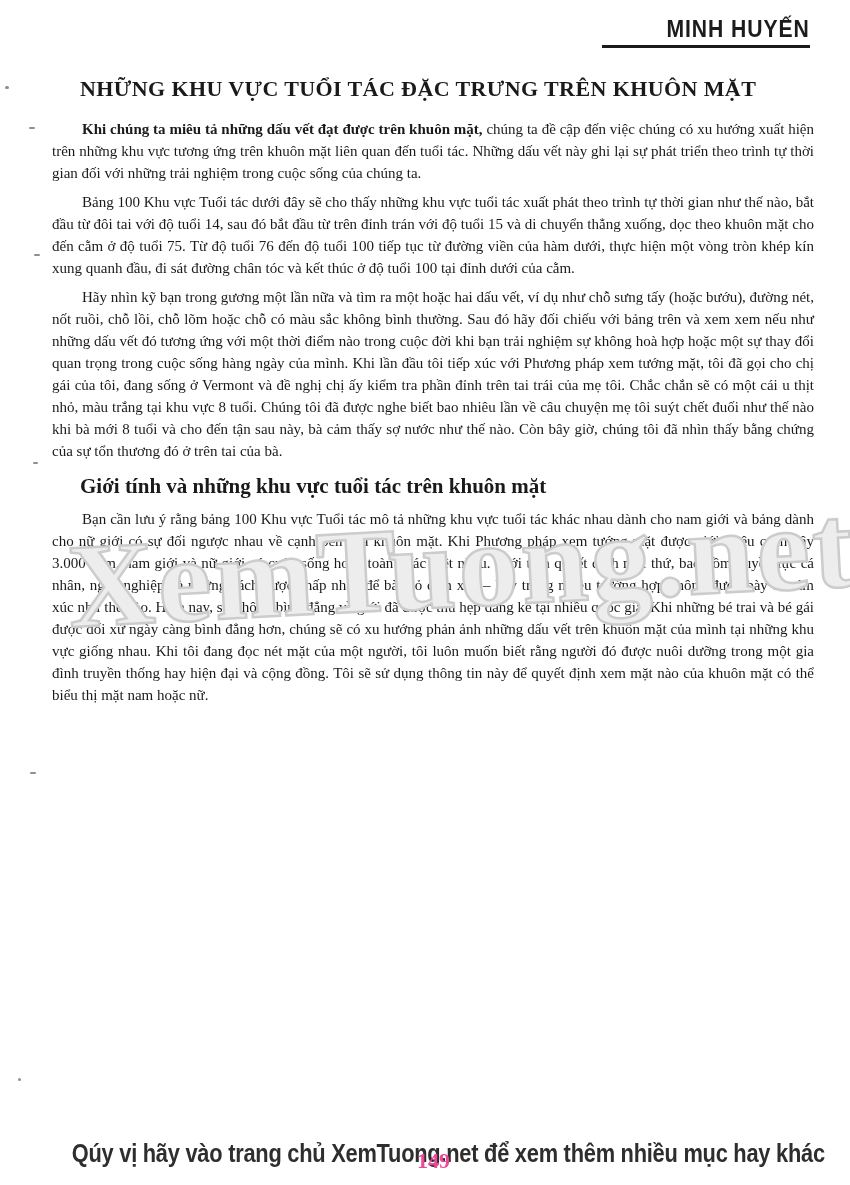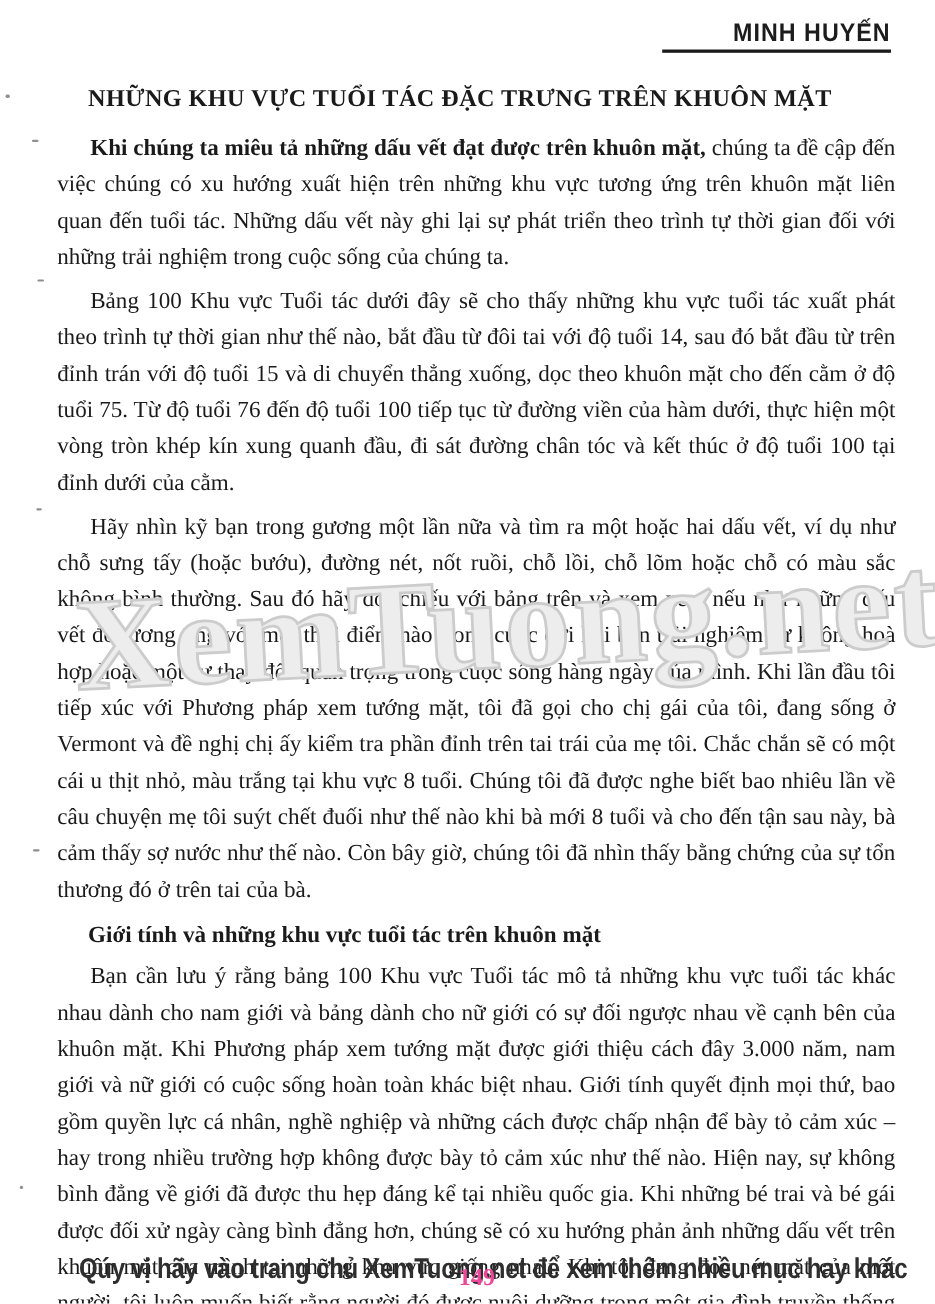--- a/index.html
+++ b/index.html
@@ -41,22 +41,22 @@
     z-index: 1;
   }
   .article h1 {
     font-size: 22px;
     font-weight: bold;
     letter-spacing: 0.4px;
     margin: 0 0 16px 28px;
     white-space: nowrap;
   }
   .article p {
-    font-size: 21px;
-    line-height: 33px;
+    font-size: 15px;
+    line-height: 22px;
     text-align: justify;
     text-indent: 30px;
     margin: 0 0 7px 0;
   }
   .article p b { font-weight: bold; }
   .article h2 {
     font-size: 21px;
     font-weight: bold;
     margin: 12px 0 9px 28px;
     white-space: nowrap;

